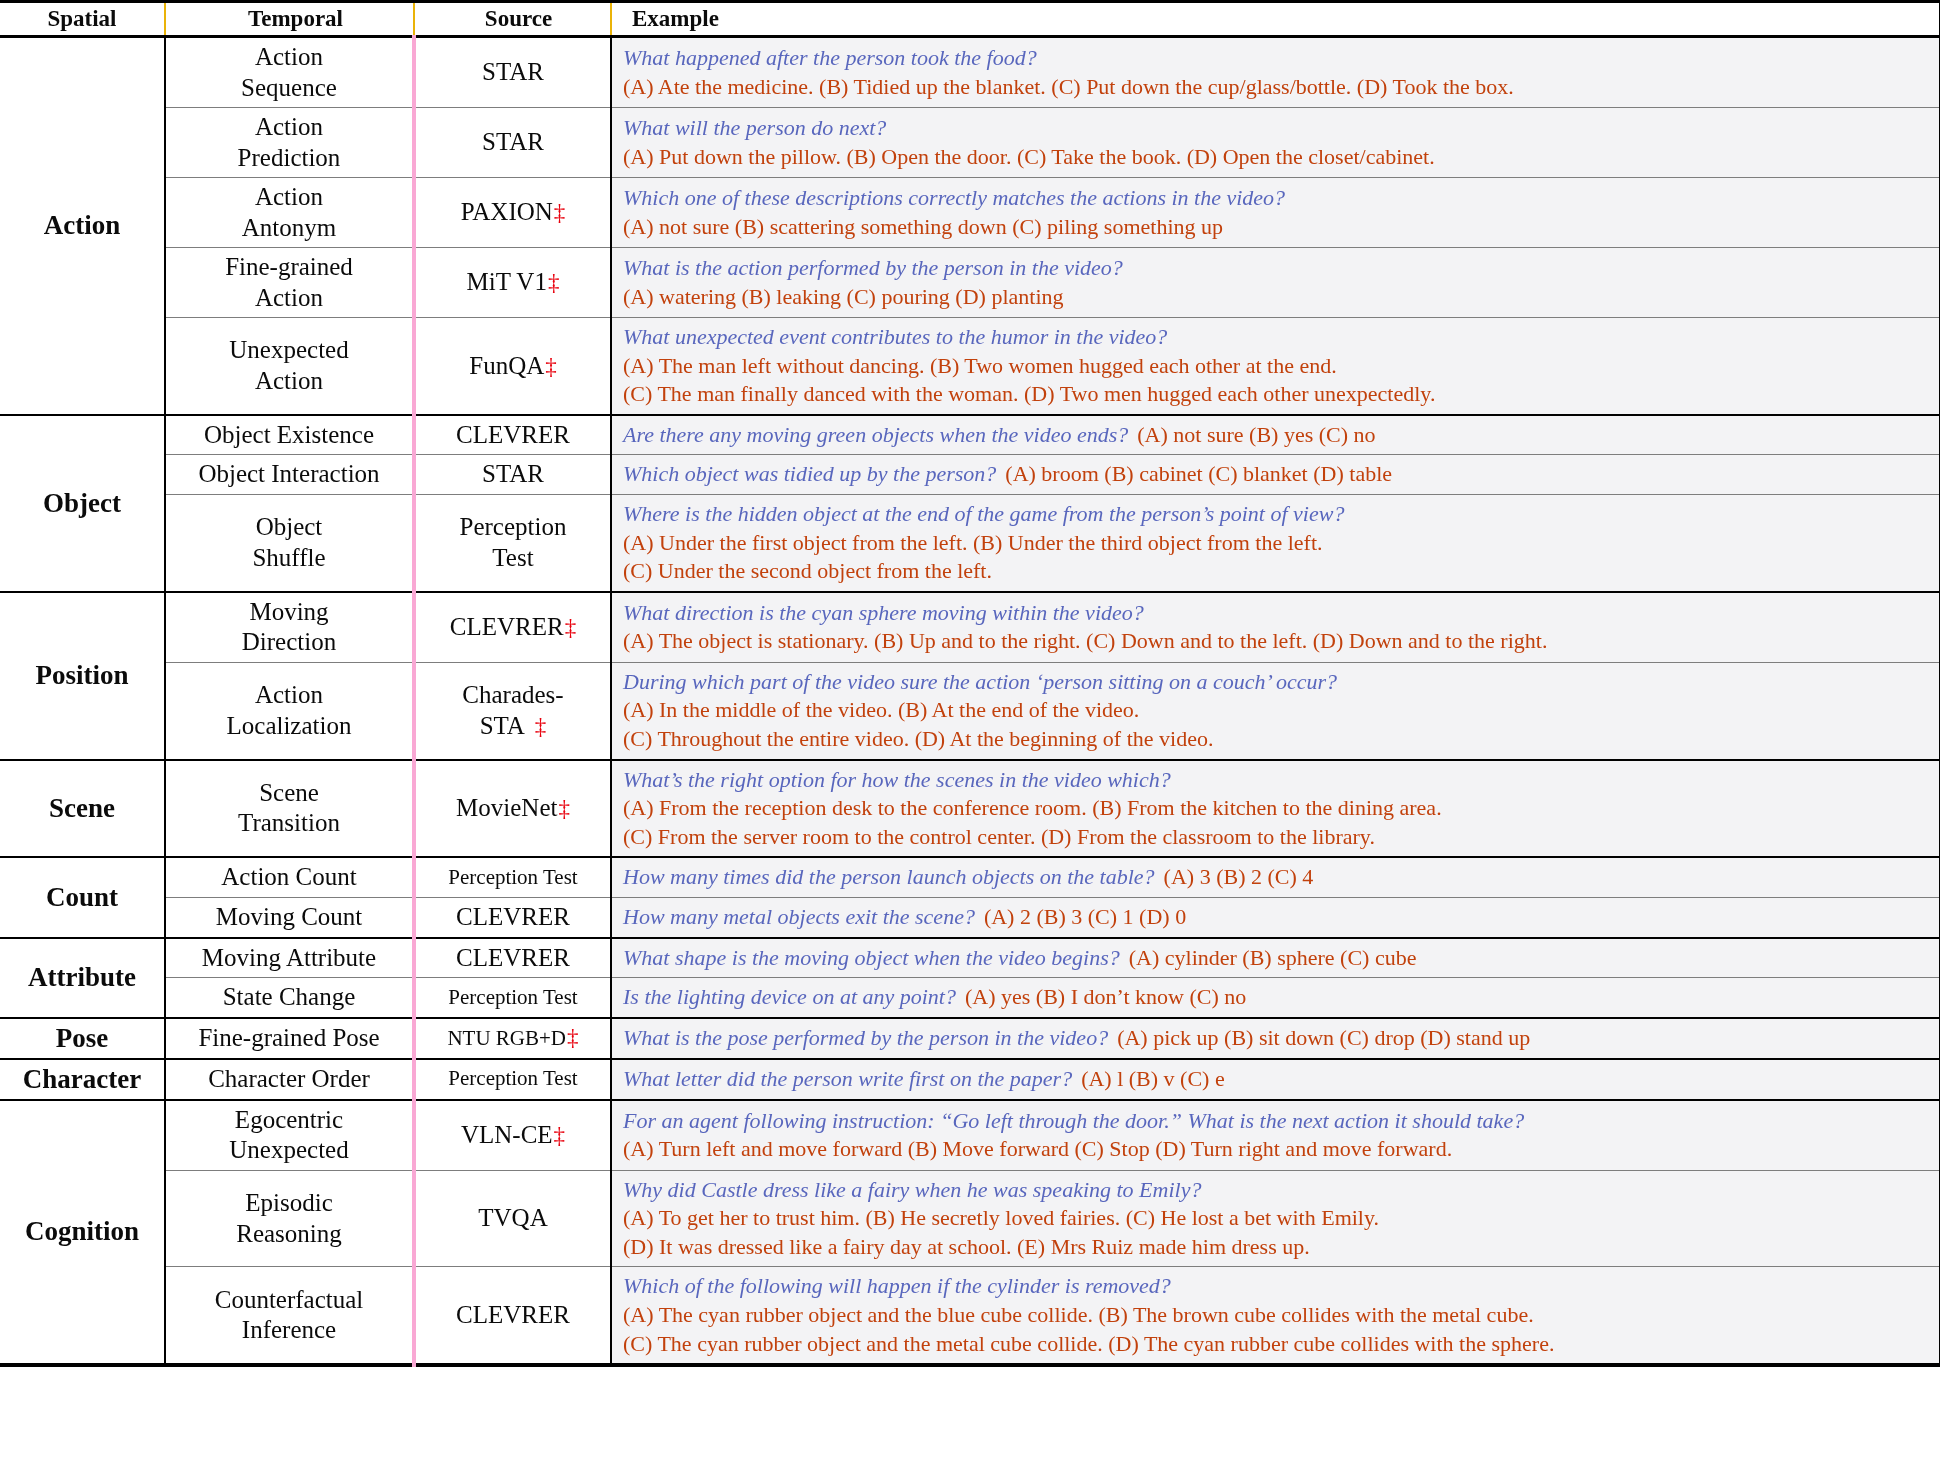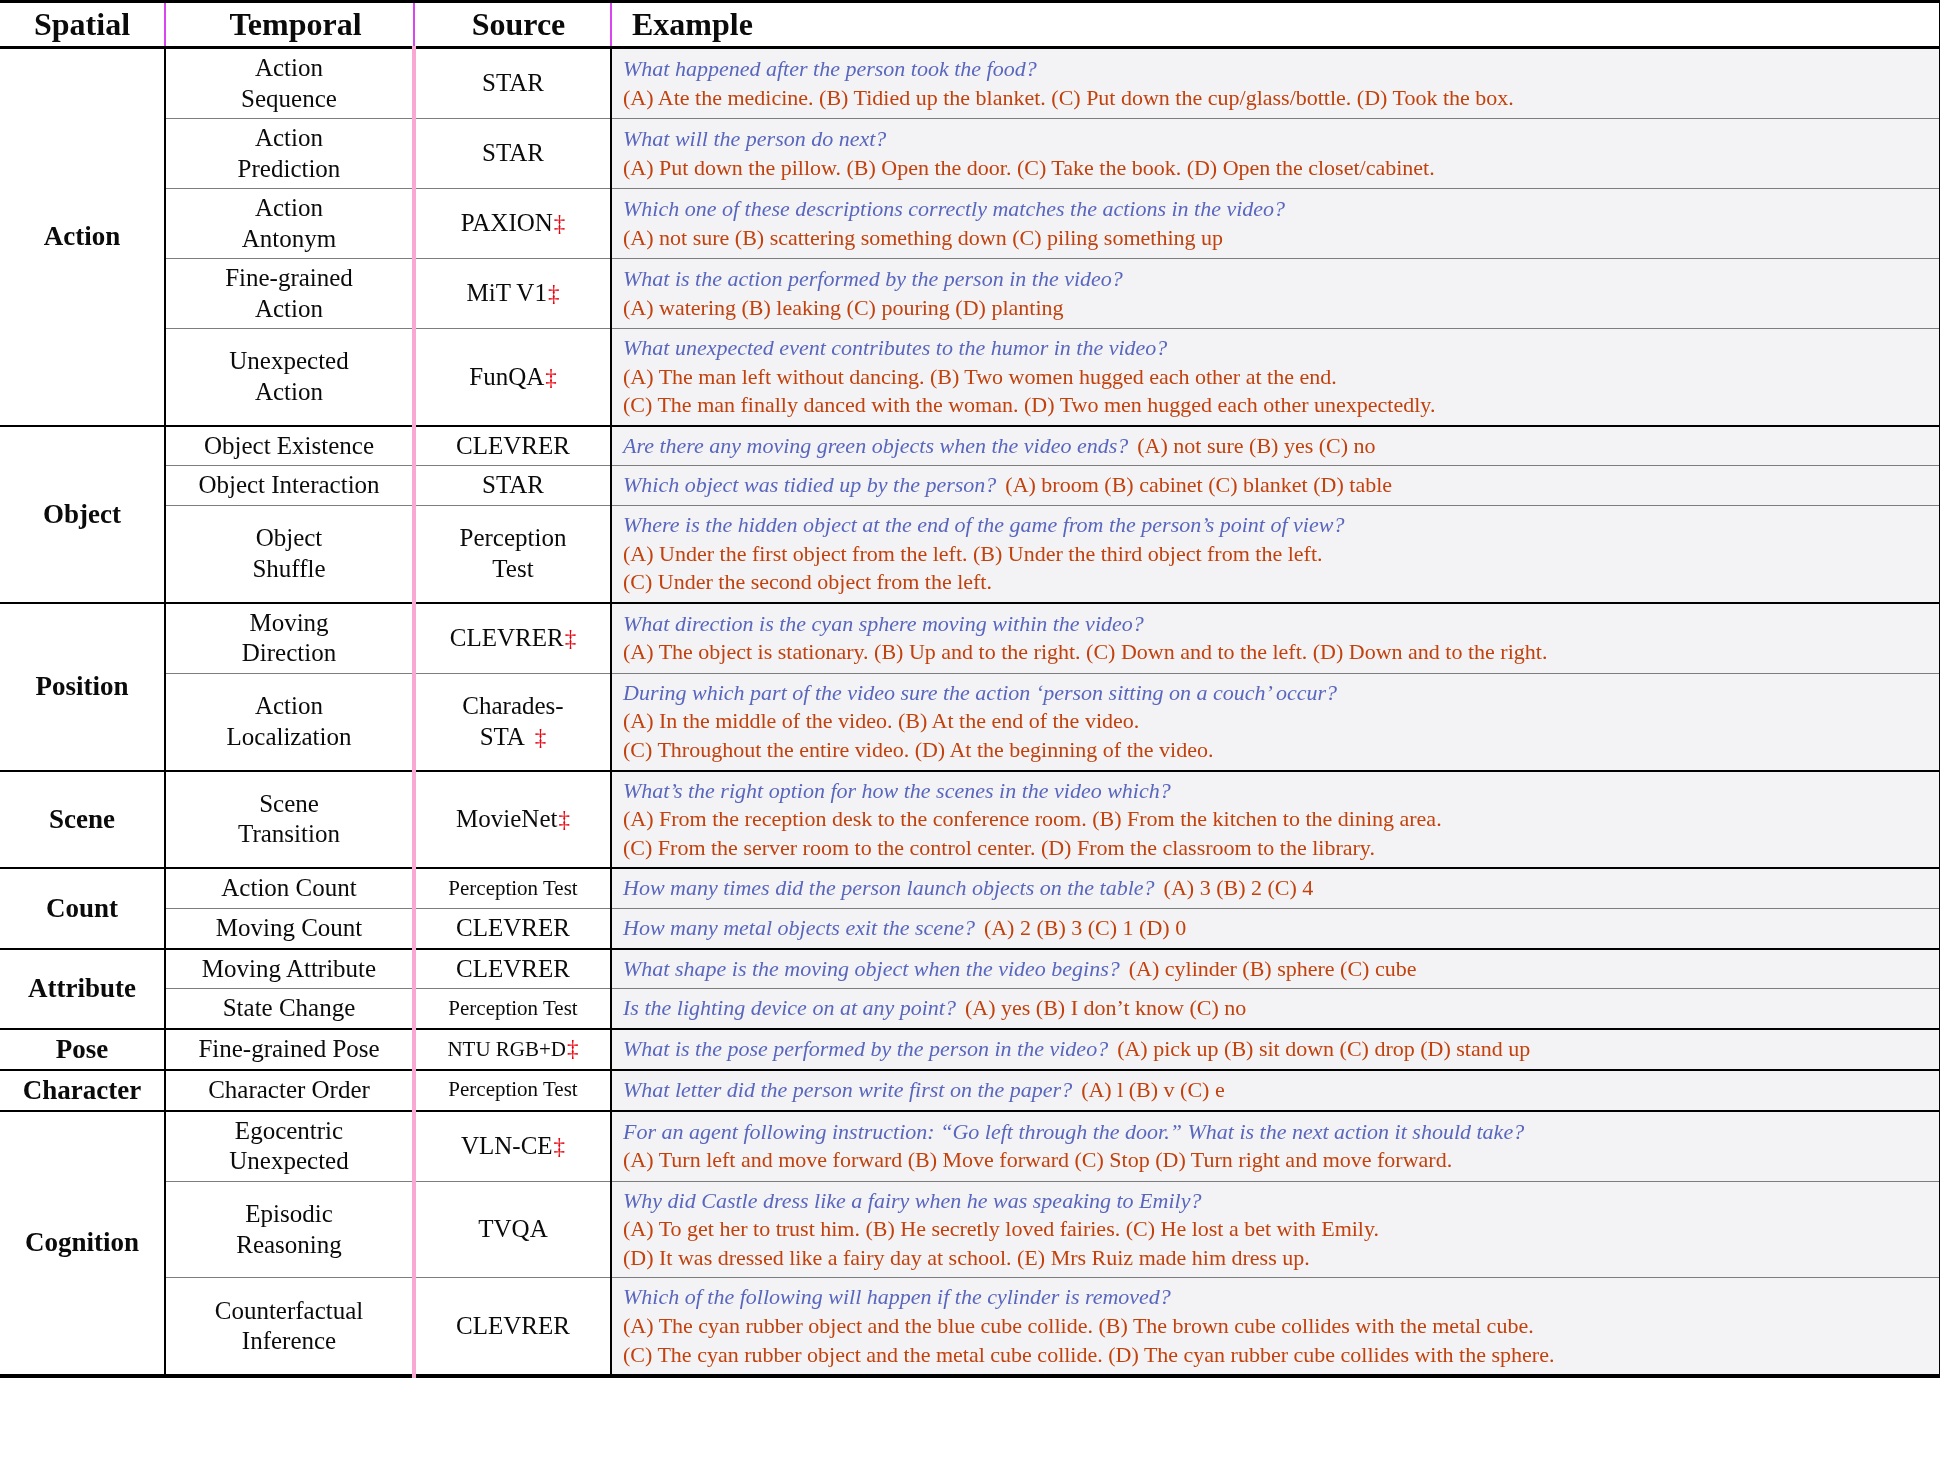--- a/index.html
+++ b/index.html
@@ -15,29 +15,29 @@
     border-top: 3px solid #000;
     border-bottom: 4px solid #000;
     border-right: 2px solid #000;
   }
   col.w-spatial  { width: 165px; }
   col.w-temporal { width: 249px; }
   col.w-source   { width: 197px; }
   col.w-example  { width: 1329px; }
 
   th {
-    font-size: 32px;
+    font-size: 23px;
     font-weight: bold;
     padding: 3px 8px;
     border-bottom: 3px solid #000;
     background: #fff;
     text-align: center;
   }
   th.c-example { text-align: left; padding-left: 11px; }
-  th.c-temporal, th.c-source, th.c-example { border-left: 2px solid #d946ef; padding-left: 20px; }
+  th.c-temporal, th.c-source, th.c-example { border-left: 2px solid #eab308; padding-left: 20px; }
 
   td { padding: 4px 8px; vertical-align: middle; }
 
   td.c-spatial {
     text-align: center;
     font-weight: bold;
     font-size: 27px;
     background: #fff;
   }
   td.c-temporal {

